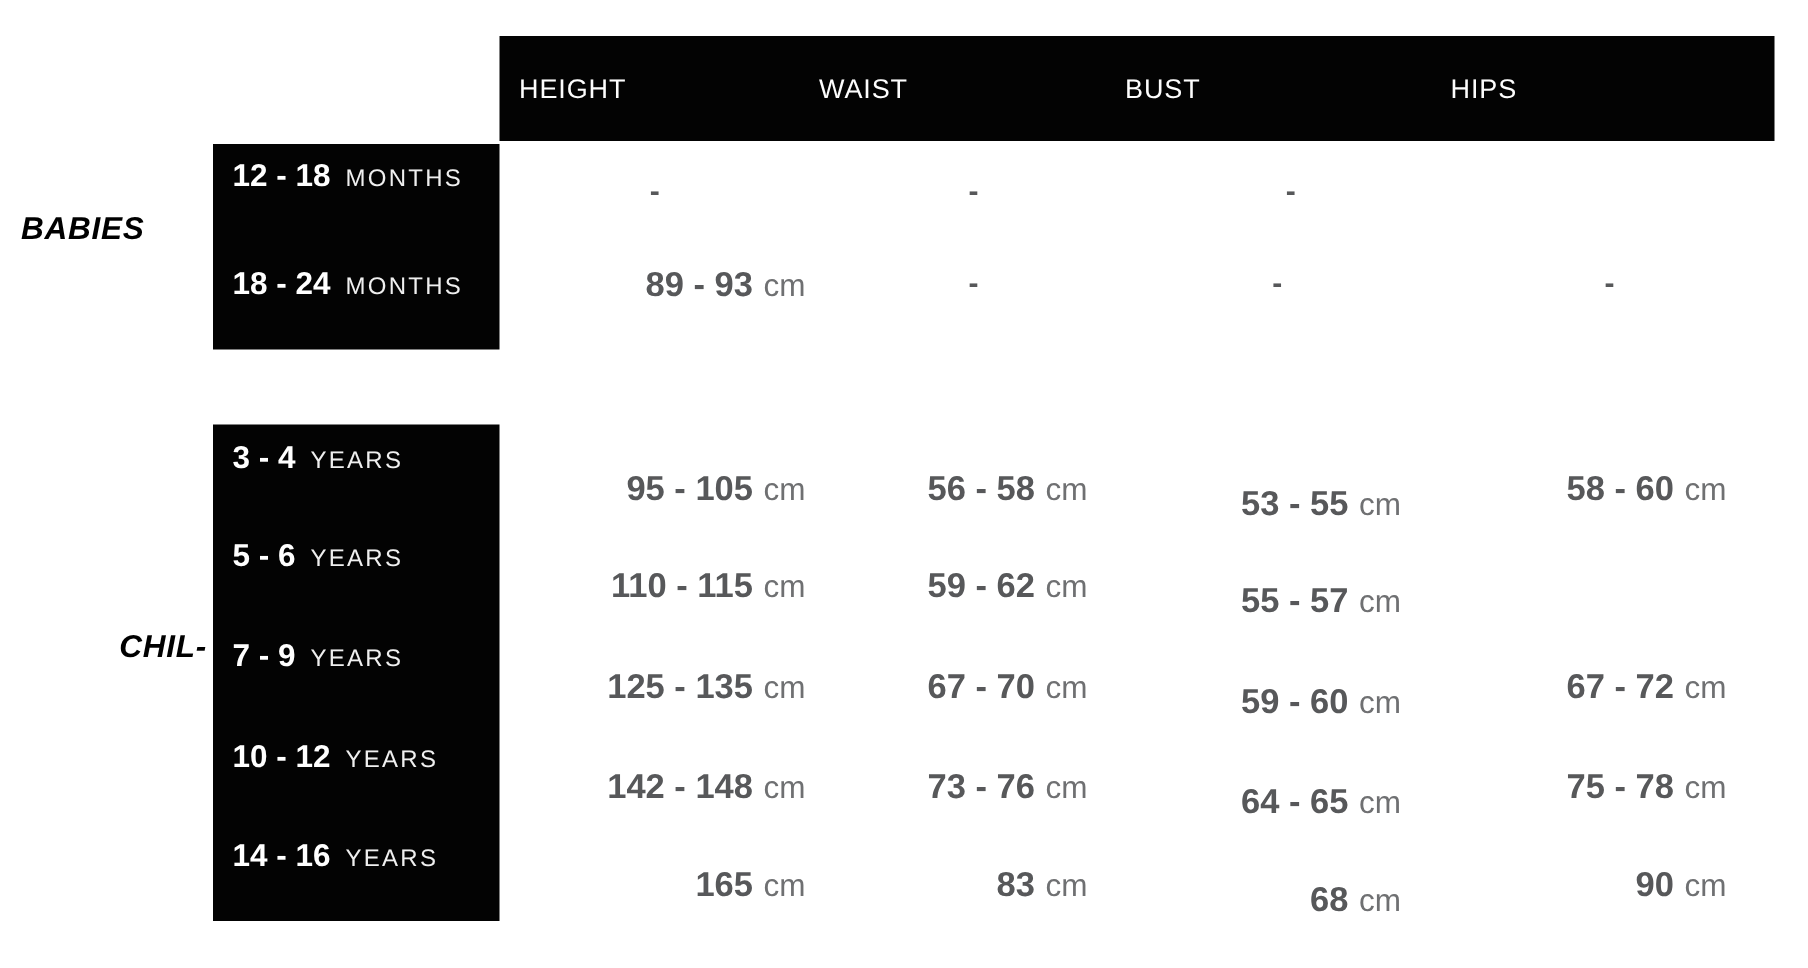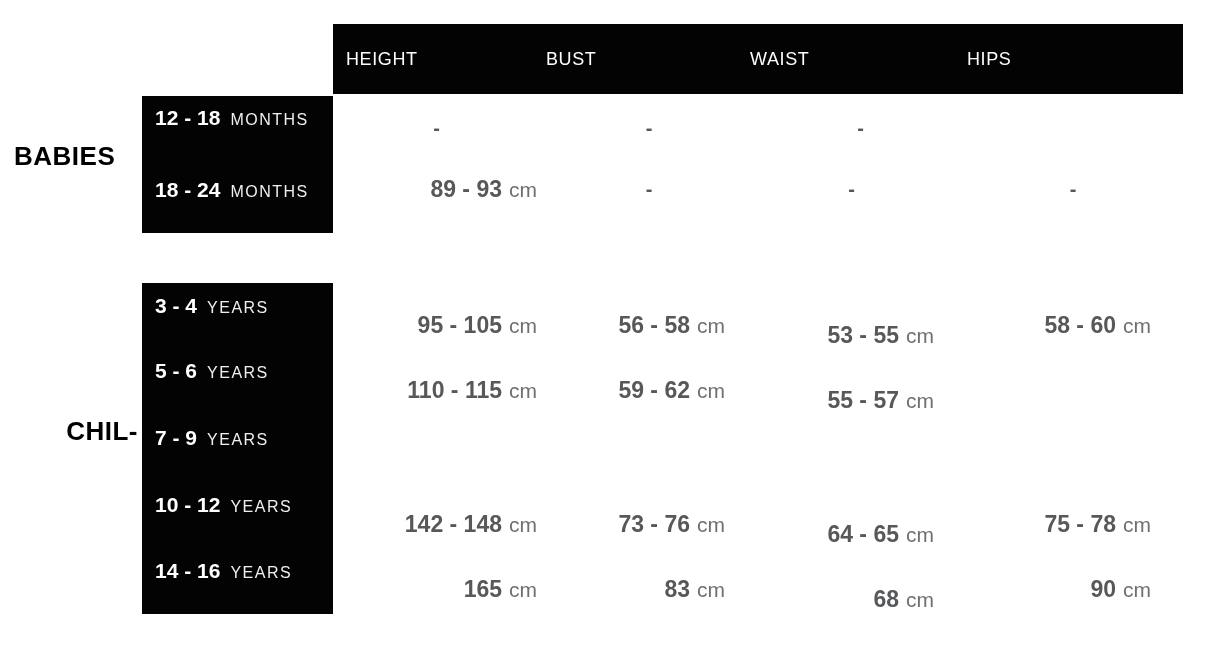--- a/index.html
+++ b/index.html
@@ -45,21 +45,22 @@
     left: 142px; top: 283px;
     width: 191px; height: 331px;
     background: #030303;
   }
 
   
   .section-caption {
     position: absolute;
     color: #000000;
     font-weight: 700;
-    font-size: 26px;
+    font-style: italic;
+    font-size: 21px;
     letter-spacing: 0.5px;
   }
   .caption-babies { left: 14px; top: 141px; }
   .caption-children {
     left: 22px; top: 416px;
     width: 116px;
     text-align: right;
     line-height: 31px;
   }
 
@@ -116,22 +117,22 @@
   .cell.dash .num { font-size: 20px; }
   .cell.dash.c2 .num, .cell.dash.c3 .num { display: inline-block; transform: translateX(-9px); }
 </style>
 </head>
 <body>
 
 <div class="canvas">
 
   <div class="header-bar">
     <div class="hdr-cell">HEIGHT</div>
+    <div class="hdr-cell">WAIST</div>
     <div class="hdr-cell">BUST</div>
-    <div class="hdr-cell">WAIST</div>
     <div class="hdr-cell">HIPS</div>
   </div>
 
   <div class="babies-box"></div>
   <div class="children-box"></div>
 
   <div class="section-caption caption-babies">BABIES</div>
   <div class="section-caption caption-children">
     <div>CHIL-</div>
   </div>
@@ -200,20 +201,34 @@
       <span class="num">110 - 115</span><span class="unit">cm</span>
     </div>
     <div class="cell val c2">
       <span class="num">59 - 62</span><span class="unit">cm</span>
     </div>
     <div class="cell val c3">
       <span class="num">55 - 57</span><span class="unit">cm</span>
     </div>
   </div>
 
+  <div class="vrow" style="top:434px">
+    <div class="cell val c1">
+      <span class="num">125 - 135</span><span class="unit">cm</span>
+    </div>
+    <div class="cell val c2">
+      <span class="num">67 - 70</span><span class="unit">cm</span>
+    </div>
+    <div class="cell val c3">
+      <span class="num">59 - 60</span><span class="unit">cm</span>
+    </div>
+    <div class="cell val c4">
+      <span class="num">67 - 72</span><span class="unit">cm</span>
+    </div>
+  </div>
 
   <div class="vrow" style="top:501px">
     <div class="cell val c1">
       <span class="num">142 - 148</span><span class="unit">cm</span>
     </div>
     <div class="cell val c2">
       <span class="num">73 - 76</span><span class="unit">cm</span>
     </div>
     <div class="cell val c3">
       <span class="num">64 - 65</span><span class="unit">cm</span>

